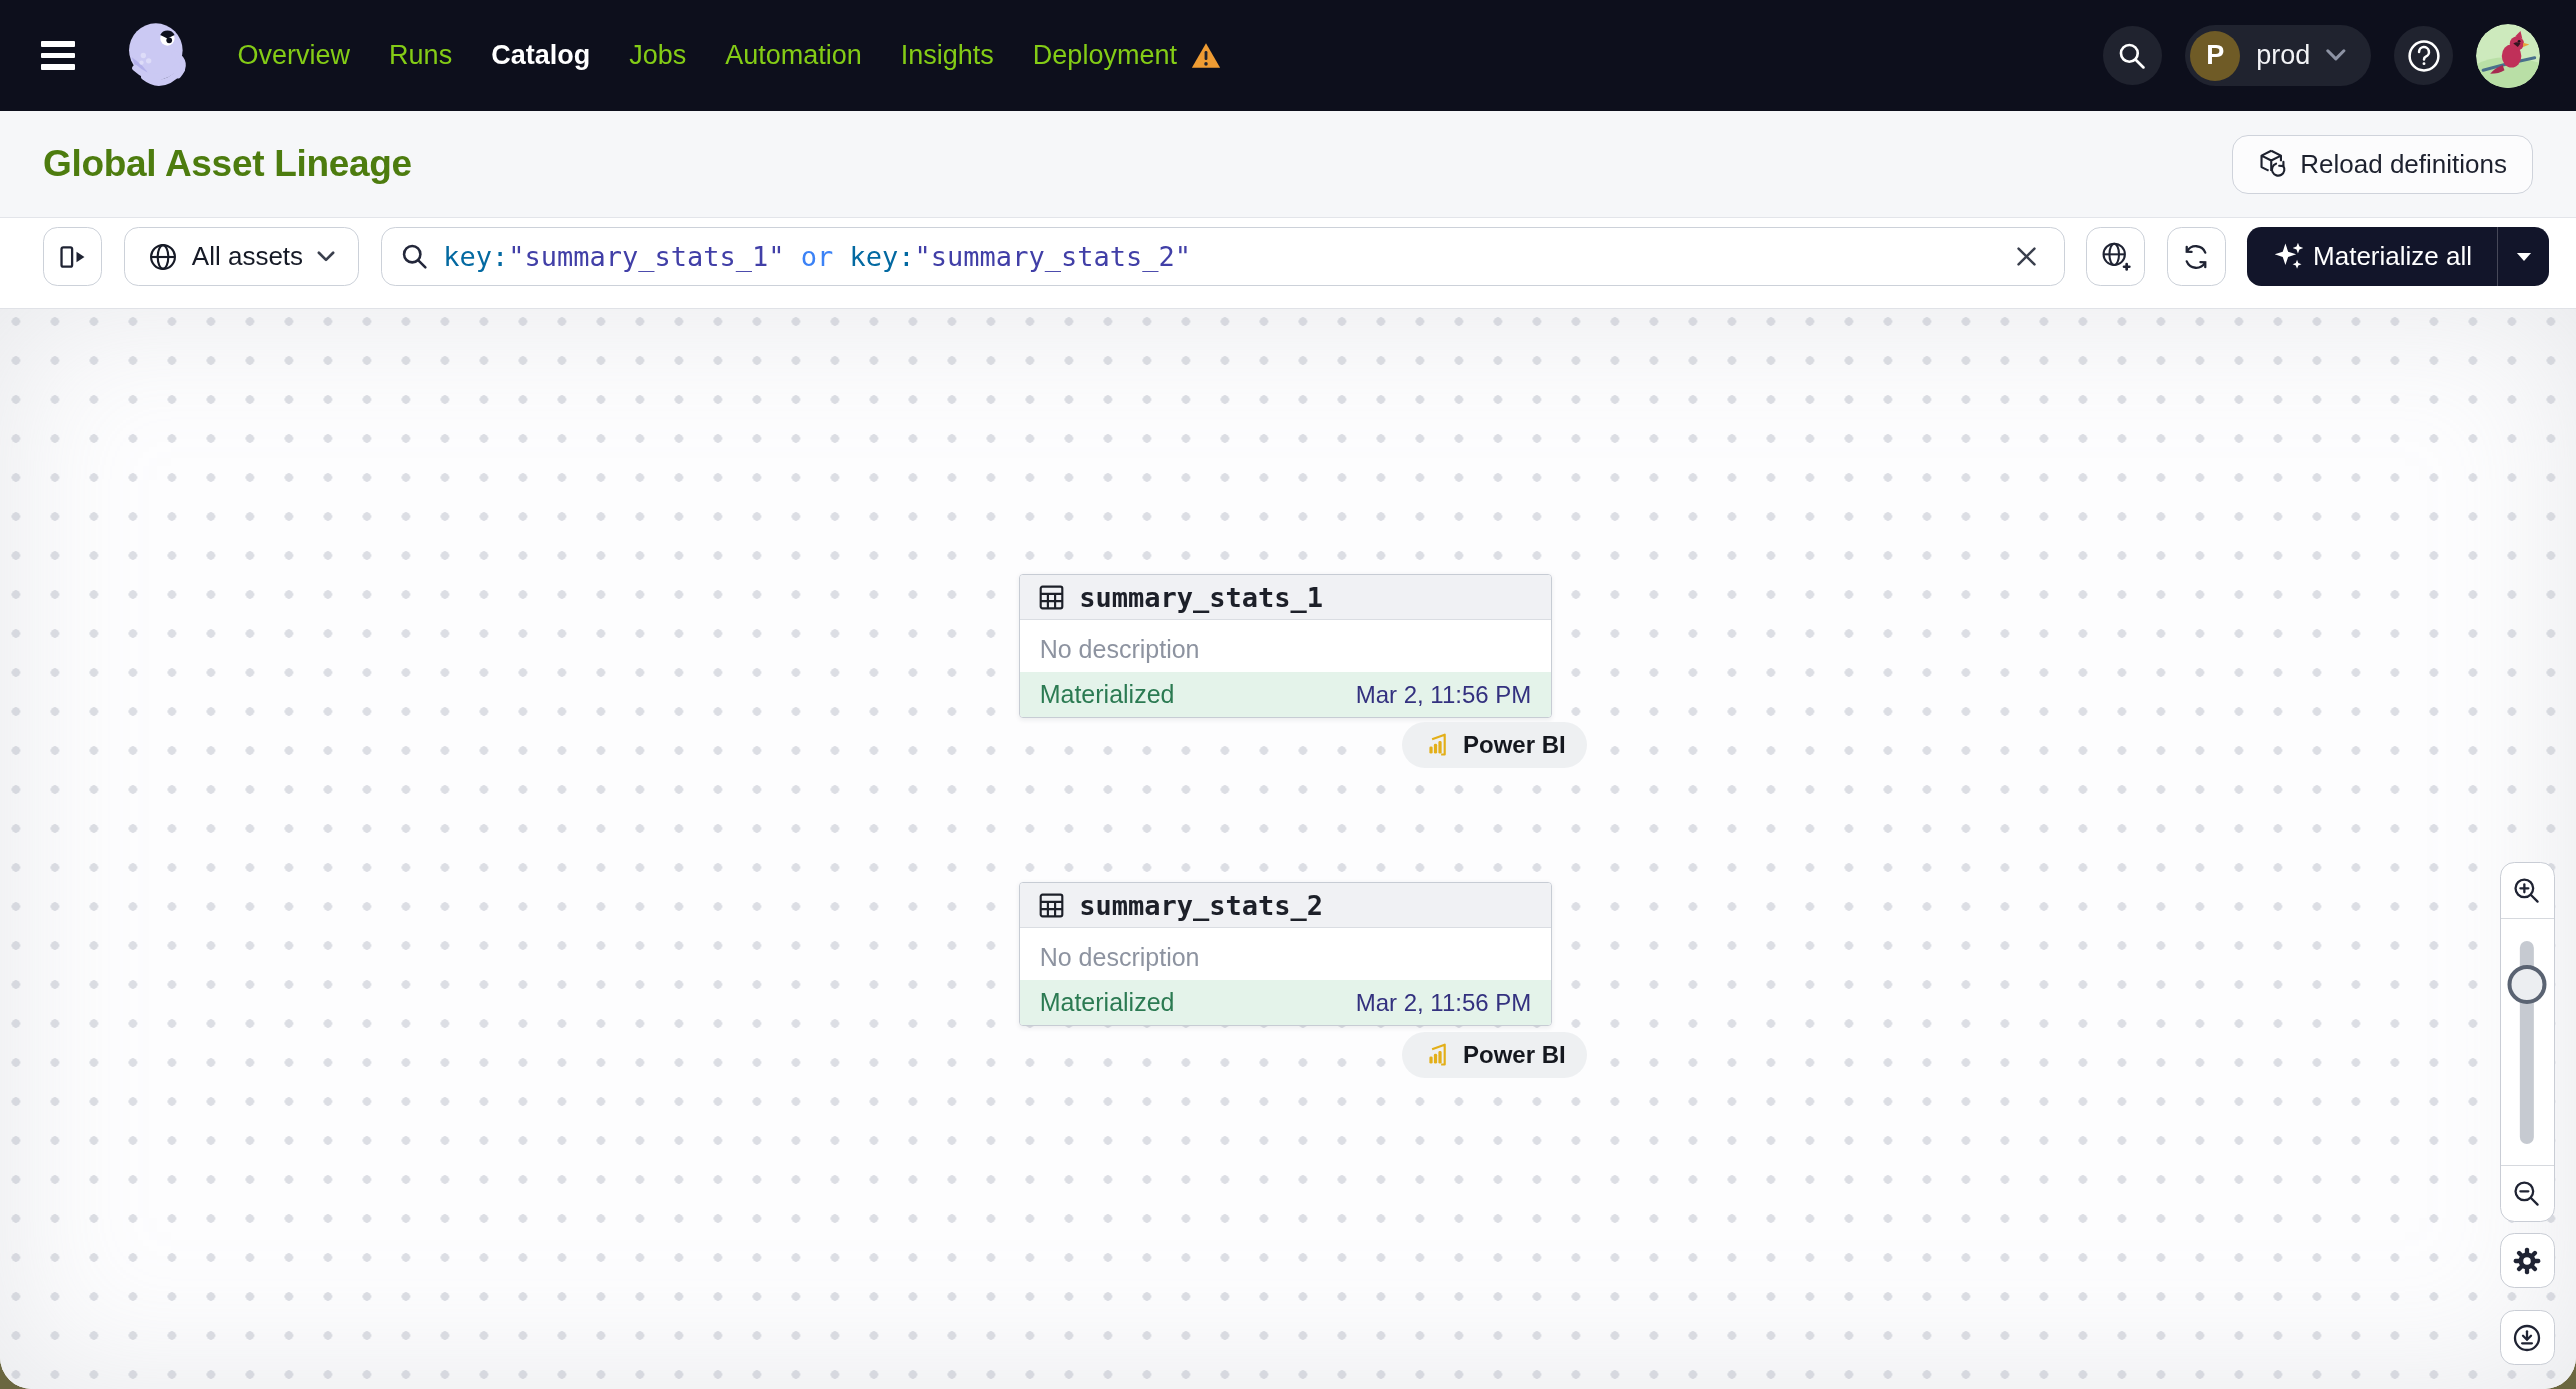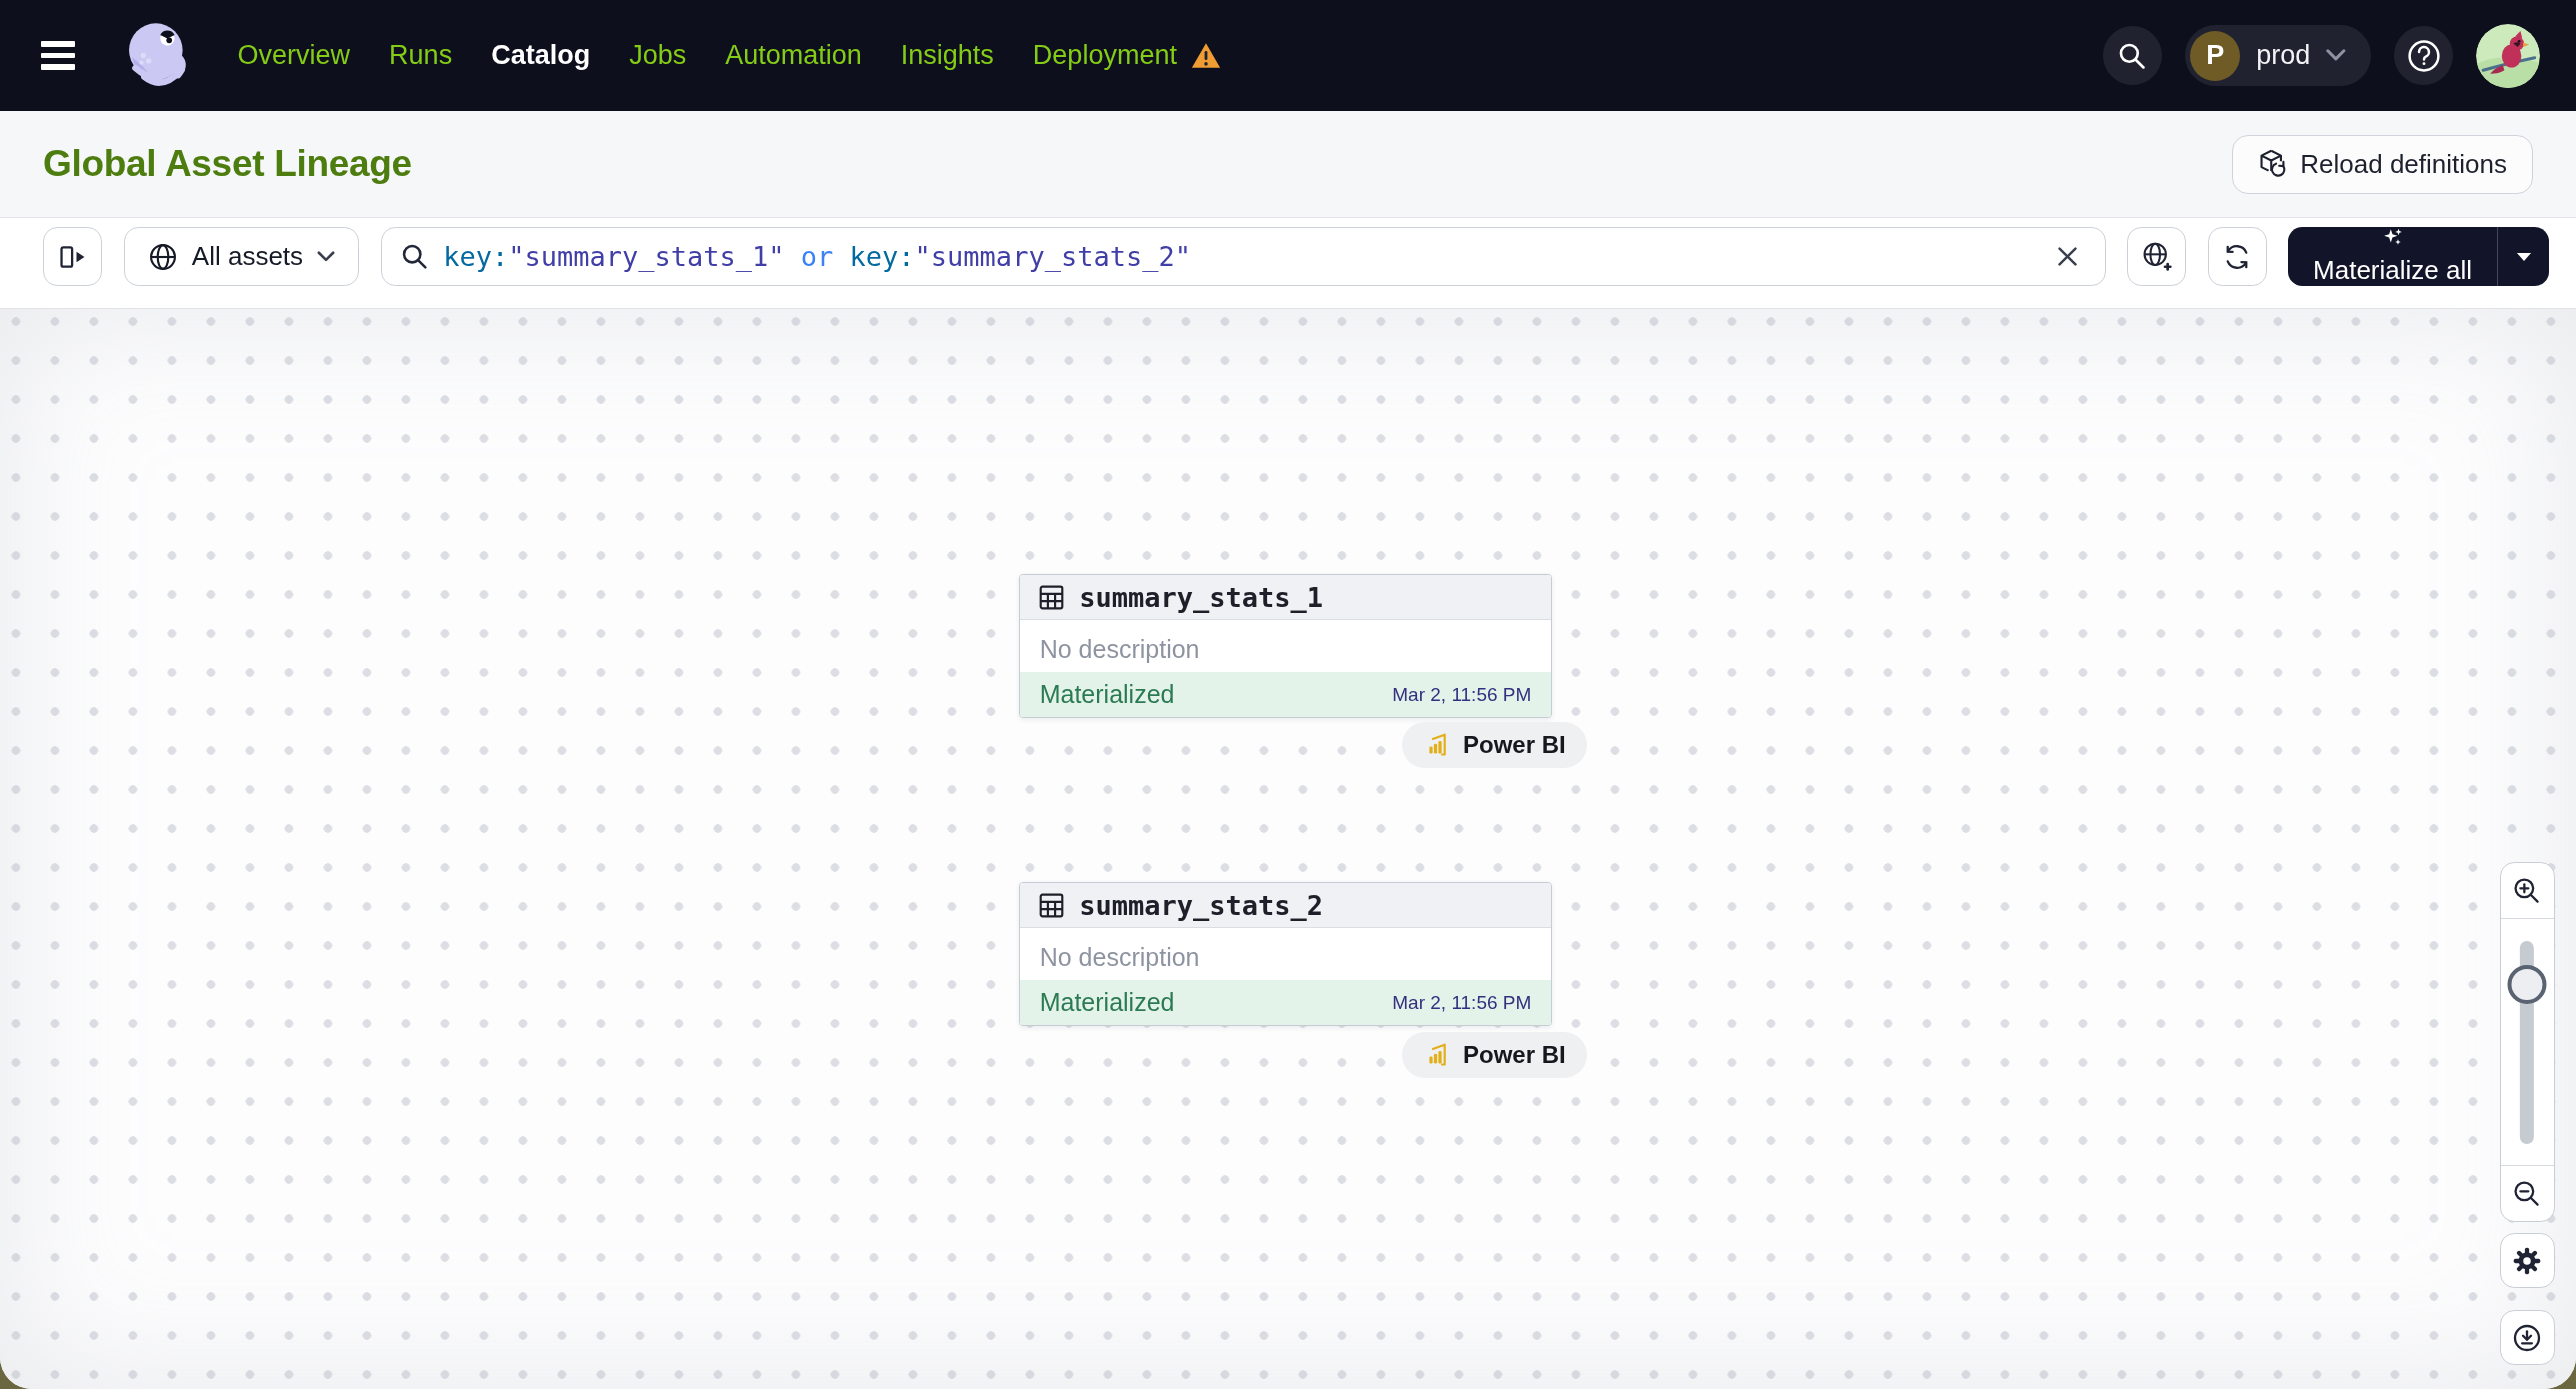--- a/index.html
+++ b/index.html
@@ -34,37 +34,37 @@
   .toolbar { height:91px; background:#fff; border-bottom:1.8px solid #e0e2e7; display:flex; align-items:center; padding:0 27px 13px 43px; gap:21.5px; flex:none; }
   .tool-btn { width:59px; height:59px; border:1.8px solid #ccd1d9; border-radius:14.3px; background:#fff; display:flex; align-items:center; justify-content:center; cursor:pointer; flex:none; }
   .scope-btn { height:59px; border:1.8px solid #ccd1d9; border-radius:14.3px; background:#fff; display:flex; align-items:center; gap:14.3px; padding:0 23px; font-size:26px; color:#161a26; cursor:pointer; flex:none; }
   .search-box { flex:1; height:59px; border:1.8px solid #ccd1d9; border-radius:14.3px; background:#fff; display:flex; align-items:center; padding:0 18px; gap:14.3px; }
   .query { font-family:"DejaVu Sans Mono", monospace; font-size:27px; white-space:pre; flex:1; overflow:hidden; }
   .q-key { color:#0369a1; }
   .q-str { color:#413fa7; }
   .q-op  { color:#3b82f6; }
   .clear-x { width:39px; height:39px; display:flex; align-items:center; justify-content:center; cursor:pointer; flex:none; }
   .materialize { height:59px; border-radius:14.3px; background:#12152a; display:flex; align-items:stretch; color:#fff; cursor:pointer; overflow:hidden; flex:none; }
-  .materialize .main { display:flex; align-items:center; gap:7px; padding:0 25px; font-size:26px; font-weight:500;flex-direction:column; }
+  .materialize .main { display:flex; align-items:center; gap:7px; padding:0 25px; font-size:26px; font-weight:500; }
   .materialize .caret { width:52px; display:flex; align-items:center; justify-content:center; border-left:1.8px solid rgba(255,255,255,0.22); }
 
   
   .canvas { flex:1; position:relative; background-color:#fdfdfe;
             background-image: radial-gradient(circle, #dcdee4 4px, transparent 4.5px);
             background-size:39px 39px; background-position:-3.6px 32px; }
   .vignette { position:absolute; inset:0; box-shadow: inset 0 0 143px rgba(175,178,188,0.28); pointer-events:none; }
 
   .asset-node { position:absolute; width:533px; border:1.8px solid #c7ccd4; border-radius:4px; background:#fff;
                 overflow:hidden; box-shadow:0 1.8px 5.4px rgba(30,34,50,0.08); cursor:pointer; }
   .node-header { height:45px; background:#f0f1f4; border-bottom:1.8px solid #dadde2; display:flex; align-items:center; gap:14.3px; padding:0 18px; }
   .node-name { font-family:"DejaVu Sans Mono", monospace; font-size:27px; font-weight:bold; color:#1d2029; }
   .node-desc { height:45px; display:flex; align-items:center; padding:0 19.7px; font-size:25px; color:#8d93a0;margin-top:7px; }
   .node-footer { height:45px; background:#e4f3ea; display:flex; align-items:center; justify-content:space-between; padding:0 19.7px; }
   .node-status { font-size:25px; color:#2b7a52; }
-  .node-time { font-size:19px; color:#33317f; }
+  .node-time { font-size:24px; color:#33317f; }
 
   .bi-tag { position:absolute; height:46px; background:#eef0f2; border-radius:23px; display:flex; align-items:center; gap:12.5px; padding:0 21.5px; cursor:pointer; }
   .bi-tag .label { font-size:24px; font-weight:bold; color:#15181f; }
 
   
   .zoom-panel { position:absolute; right:21.5px; top:553px; width:55px; border:1.8px solid #c9cdd5; border-radius:14.3px; background:#fff; display:flex; flex-direction:column; overflow:hidden; }
   .zoom-btn { height:55px; display:flex; align-items:center; justify-content:center; cursor:pointer; flex:none; }
   .zoom-slider { height:248px; border-top:1.8px solid #d6d9de; border-bottom:1.8px solid #d6d9de; position:relative; }
   .slider-track { position:absolute; left:50%; transform:translateX(-50%); top:21.5px; bottom:21.5px; width:14.3px; border-radius:7.2px; background:#c6cad1; cursor:pointer; }
   .slider-handle { position:absolute; left:50%; transform:translateX(-50%); top:46px; width:39px; height:39px; border-radius:50%;

